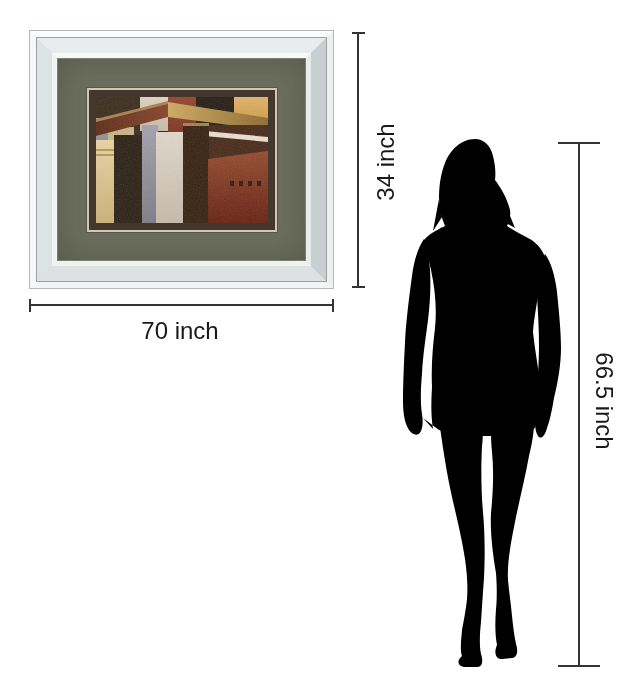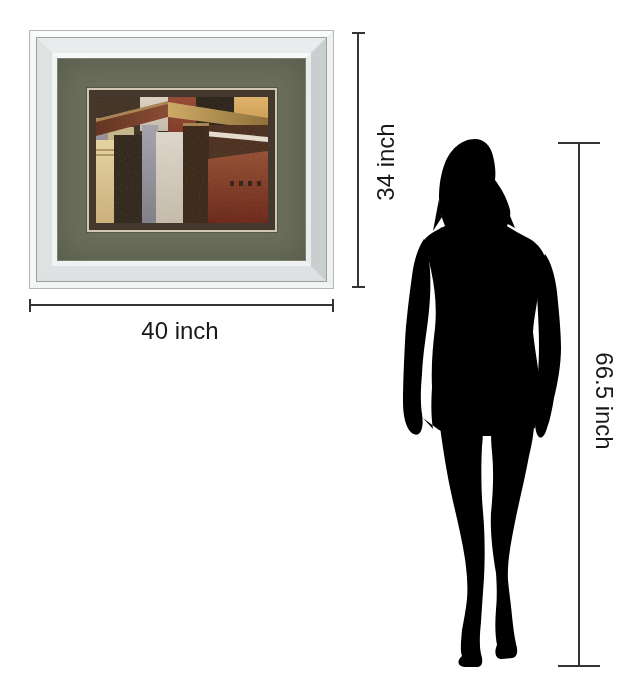--- a/index.html
+++ b/index.html
@@ -135,21 +135,21 @@
           </div>
         </div>
       </div>
     </div>
   </div>
 
   <div class="dim dim-w">
     <i class="t1"></i>
     <i class="t2"></i>
   </div>
-  <div class="dim-label dl-w">40 inch</div>
+  <div class="dim-label dl-w">70 inch</div>
 
   <div class="dim dim-h">
     <i class="t1"></i>
     <i class="t2"></i>
   </div>
   <div class="dim-label dl-h">34 inch</div>
 
   <svg class="person" width="170" height="535" viewBox="0 0 170 535" aria-hidden="true">
     <g fill="#000000">
 

